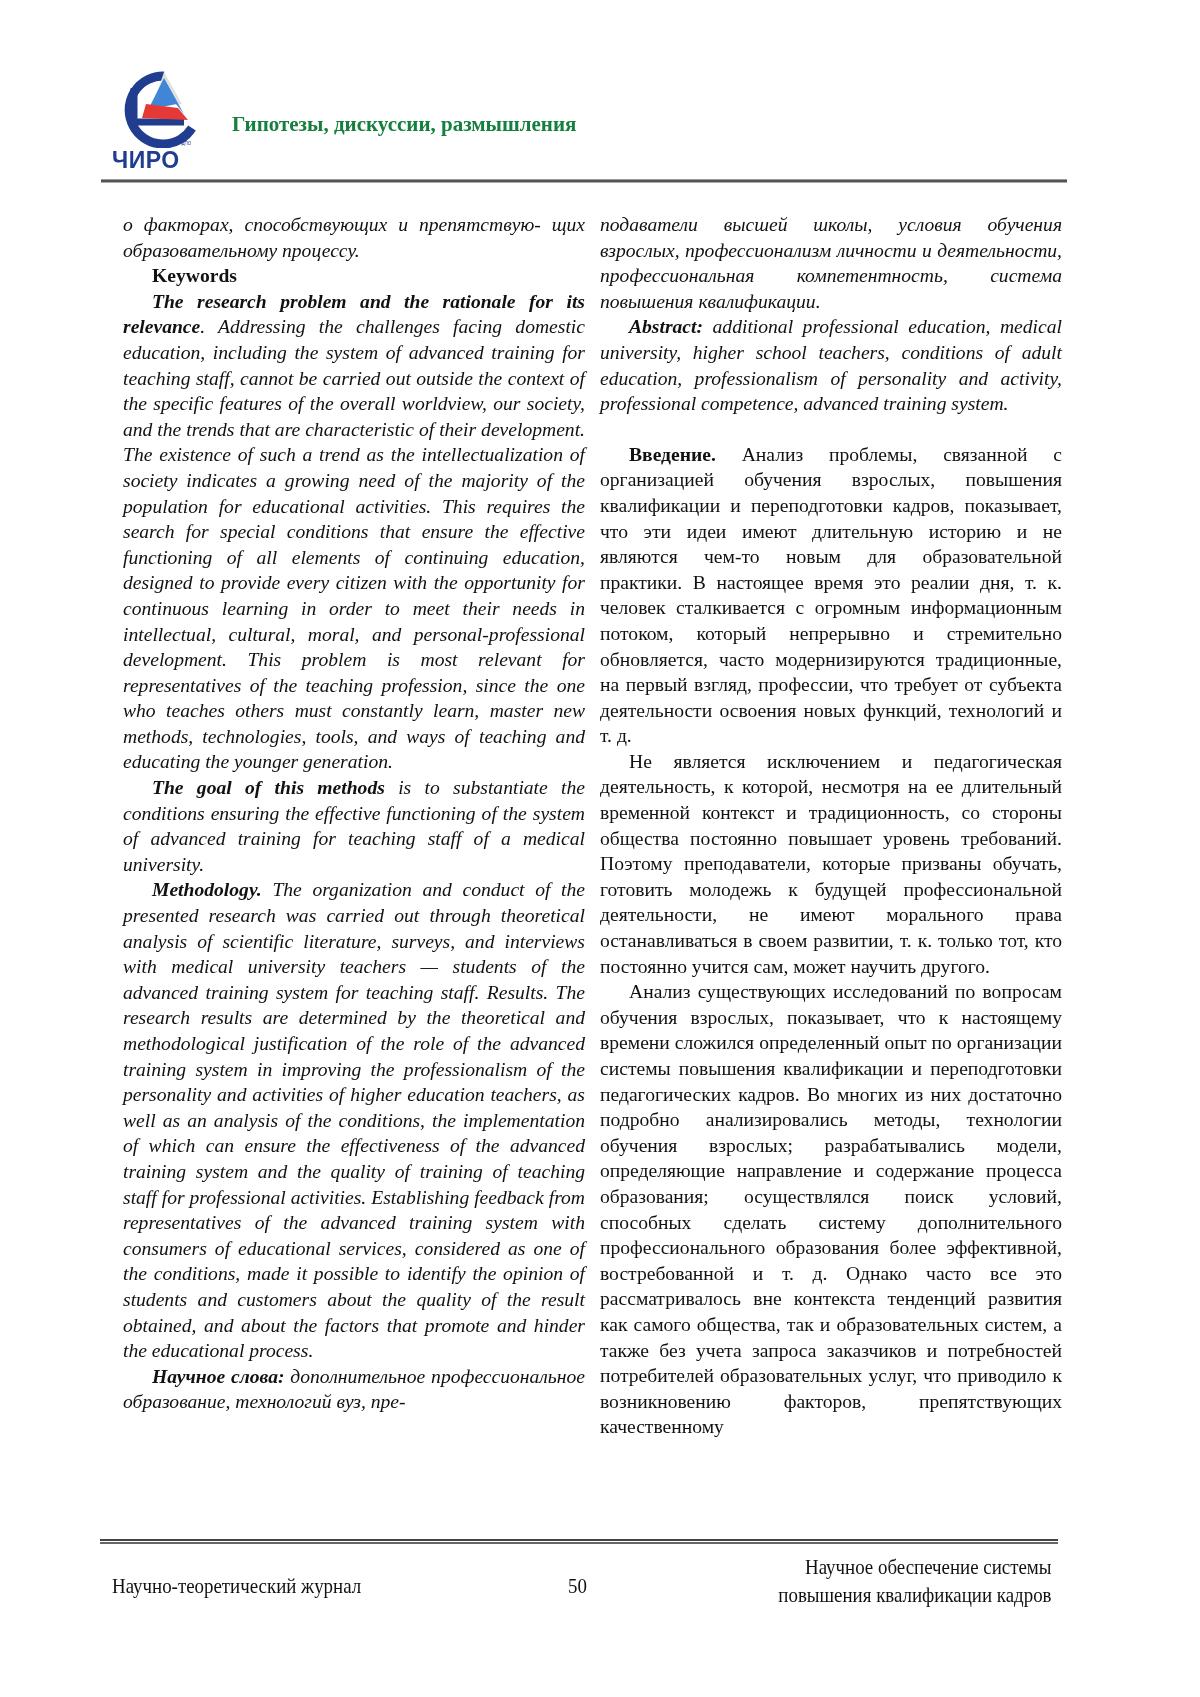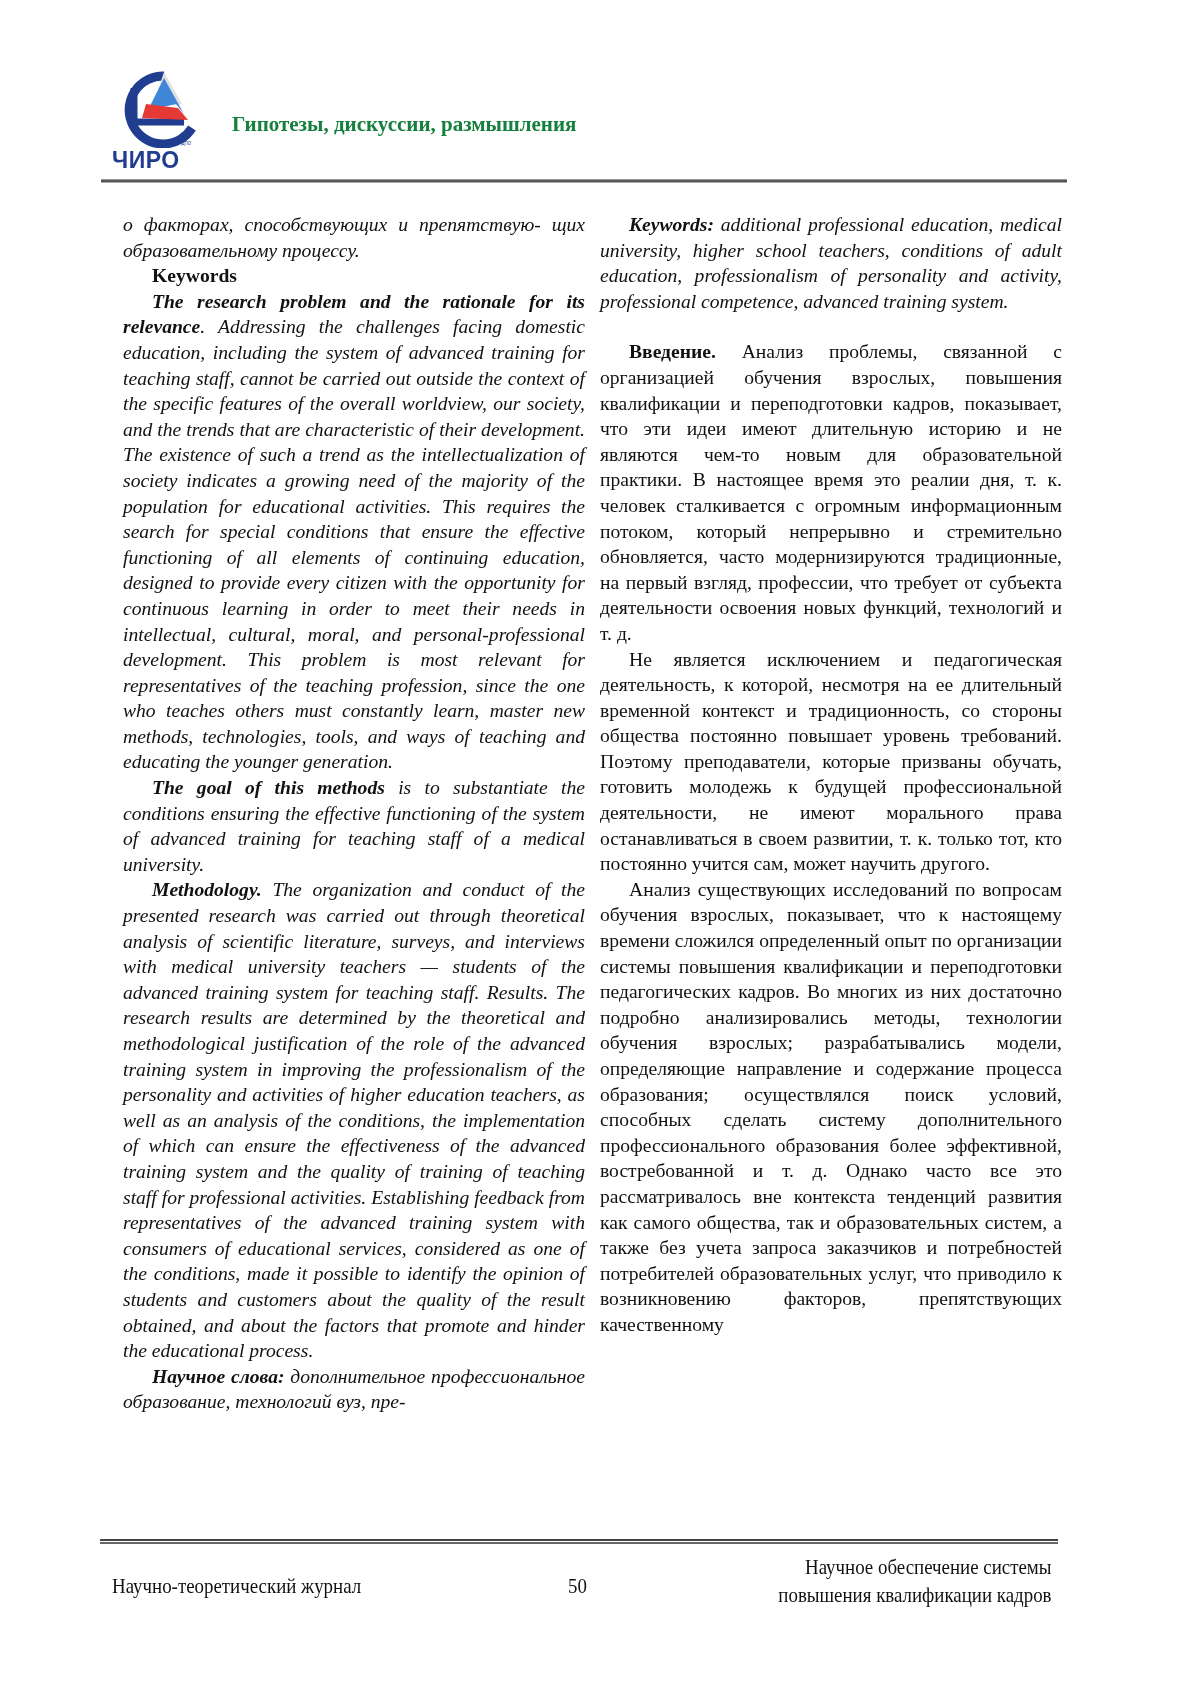--- a/index.html
+++ b/index.html
@@ -93,22 +93,23 @@
   </p>
   <p class="p ind it">
     <span class="bi">Methodology.</span><span> The organization and conduct of the presented research was carried out through theoretical analysis of scientific literature, surveys, and interviews with medical university teachers — students of the advanced training system for teaching staff. Results. The research results are determined by the theoretical and methodological justification of the role of the advanced training system in improving the professionalism of the personality and activities of higher education teachers, as well as an analysis of the conditions, the implementation of which can ensure the effectiveness of the advanced training system and the quality of training of teaching staff for professional activities. Establishing feedback from representatives of the advanced training system with consumers of educational services, considered as one of the conditions, made it possible to identify the opinion of students and customers about the quality of the result obtained, and about the factors that promote and hinder the educational process.</span>
   </p>
   <p class="p ind it">
     <span class="bi">Научное слова:</span><span> дополнительное профессиональное образование, технологий вуз, пре-</span>
   </p>
 </div>
 
 <div class="col col-right">
+  <p class="p it">подаватели высшей школы, условия обучения взрослых, профессионализм личности и деятельности, профессиональная компетентность, система повышения квалификации.</p>
   <p class="p ind it">
-    <span class="bi">Keywords:</span><span> additional professional education, medical university, higher school teachers, conditions of adult education, professionalism of personality and activity, professional competence, advanced training system.</span>
+    <span class="bi">Abstract:</span><span> additional professional education, medical university, higher school teachers, conditions of adult education, professionalism of personality and activity, professional competence, advanced training system.</span>
   </p>
   <div class="gap"></div>
   <p class="p ind">
     <span class="b">Введение.</span><span> Анализ проблемы, связанной с организацией обучения взрослых, повышения квалификации и переподготовки кадров, показывает, что эти идеи имеют длительную историю и не являются чем-то новым для образовательной практики. В настоящее время это реалии дня, т. к. человек сталкивается с огромным информационным потоком, который непрерывно и стремительно обновляется, часто модернизируются традиционные, на первый взгляд, профессии, что требует от субъекта деятельности освоения новых функций, технологий и т. д.</span>
   </p>
   <p class="p ind">Не является исключением и педагогическая деятельность, к которой, несмотря на ее длительный временной контекст и традиционность, со стороны общества постоянно повышает уровень требований. Поэтому преподаватели, которые призваны обучать, готовить молодежь к будущей профессиональной деятельности, не имеют морального права останавливаться в своем развитии, т. к. только тот, кто постоянно учится сам, может научить другого.</p>
   <p class="p ind">Анализ существующих исследований по вопросам обучения взрослых, показывает, что к настоящему времени сложился определенный опыт по организации системы повышения квалификации и переподготовки педагогических кадров. Во многих из них достаточно подробно анализировались методы, технологии обучения взрослых; разрабатывались модели, определяющие направление и содержание процесса образования; осуществлялся поиск условий, способных сделать систему дополнительного профессионального образования более эффективной, востребованной и т. д. Однако часто все это рассматривалось вне контекста тенденций развития как самого общества, так и образовательных систем, а также без учета запроса заказчиков и потребностей потребителей образовательных услуг, что приводило к возникновению факторов, препятствующих качественному</p>
 </div>
 
 <div class="rule-bottom"></div>

